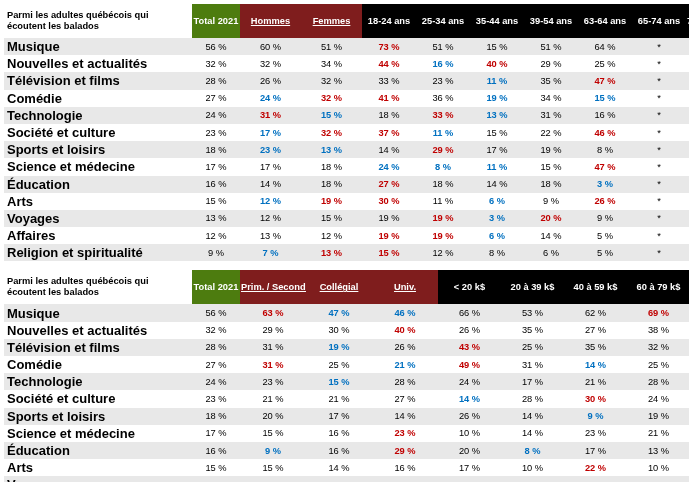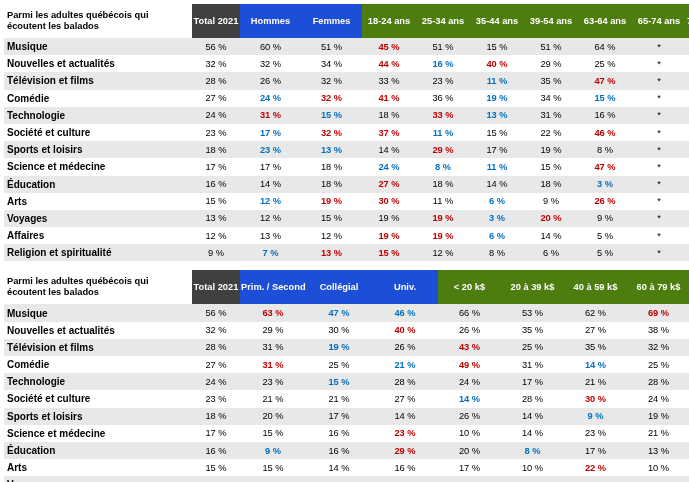--- a/index.html
+++ b/index.html
@@ -42,31 +42,31 @@
     background: #ffffff;
     color: #000000;
     text-align: left;
     font-size: 9.3px;
     font-weight: bold;
     padding-left: 3px;
     padding-right: 4px;
     white-space: normal;
     line-height: 11px;
   }
-  th.hdr-total { background: #404040; }
-  th.hdr-blue  { background: #1d4ed8; }
-  th.hdr-grey  { background: #4d7c0f; }
+  th.hdr-total { background: #4d7c0f; }
+  th.hdr-blue  { background: #7f1d1d; text-decoration: underline; }
+  th.hdr-grey  { background: #000000; }
 
   
   td.rowlabel {
     text-align: left;
     padding-left: 3px;
     font-weight: bold;
     color: #000000;
-    font-size: 10px;
+    font-size: 13px;
   }
   td.total {
     font-weight: normal;
     color: #000000;
   }
   tbody tr.odd td { background: #e8e8e8; }
   tbody tr.even td { background: #ffffff; }
 
   .v-red  { color: #c00000; font-weight: bold; }
   .v-blue { color: #0070c0; font-weight: bold; }
@@ -119,21 +119,21 @@
           <th class="hdr-grey">65-74 ans</th>
           <th class="hdr-grey">75 ans et plus</th>
         </tr>
       </thead>
     <tbody>
         <tr class="odd">
           <td class="rowlabel">Musique</td>
           <td class="total">56 %</td>
           <td class="v-norm">60 %</td>
           <td class="v-norm">51 %</td>
-          <td class="v-red">45 %</td>
+          <td class="v-red">73 %</td>
           <td class="v-norm">51 %</td>
           <td class="v-norm">15 %</td>
           <td class="v-norm">51 %</td>
           <td class="v-norm">64 %</td>
           <td class="v-star">*</td>
           <td class="v-star">*</td>
         </tr>
         <tr class="even">
           <td class="rowlabel">Nouvelles et actualités</td>
           <td class="total">32 %</td>

